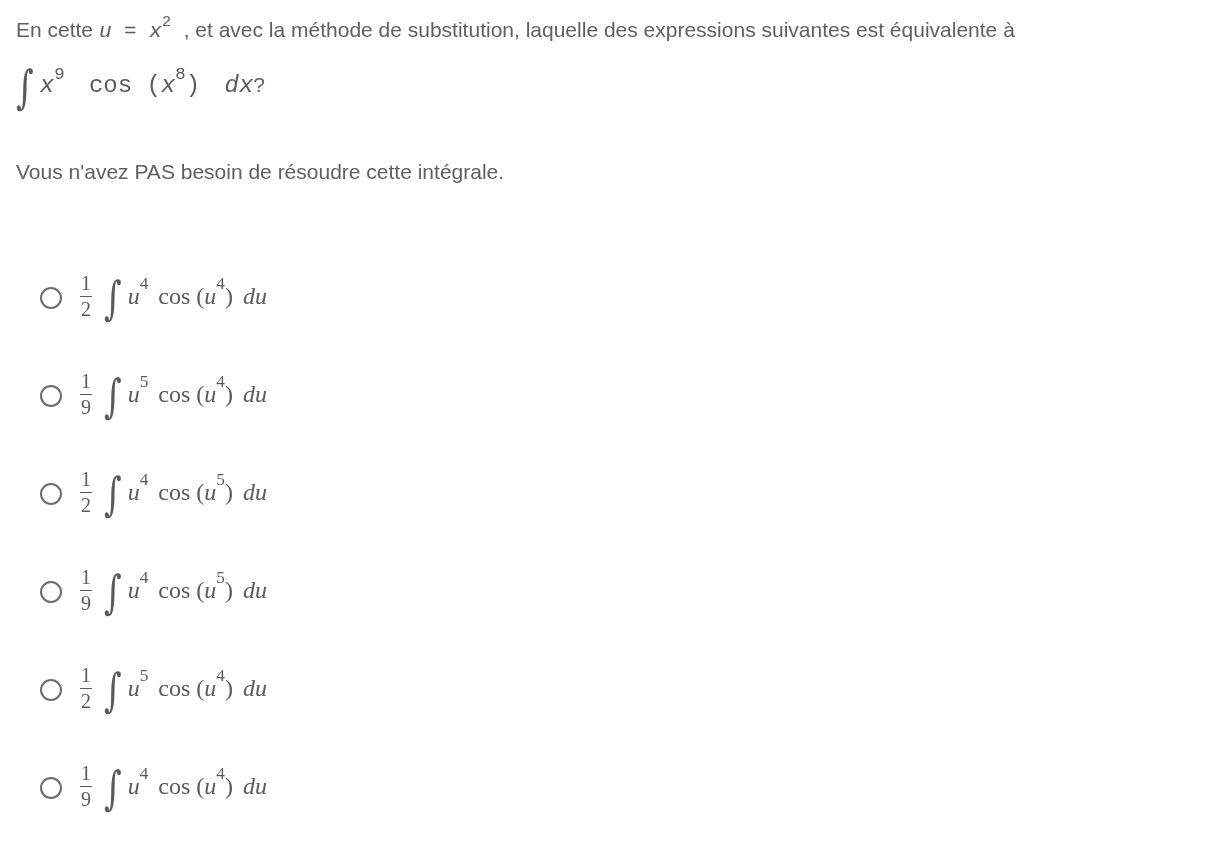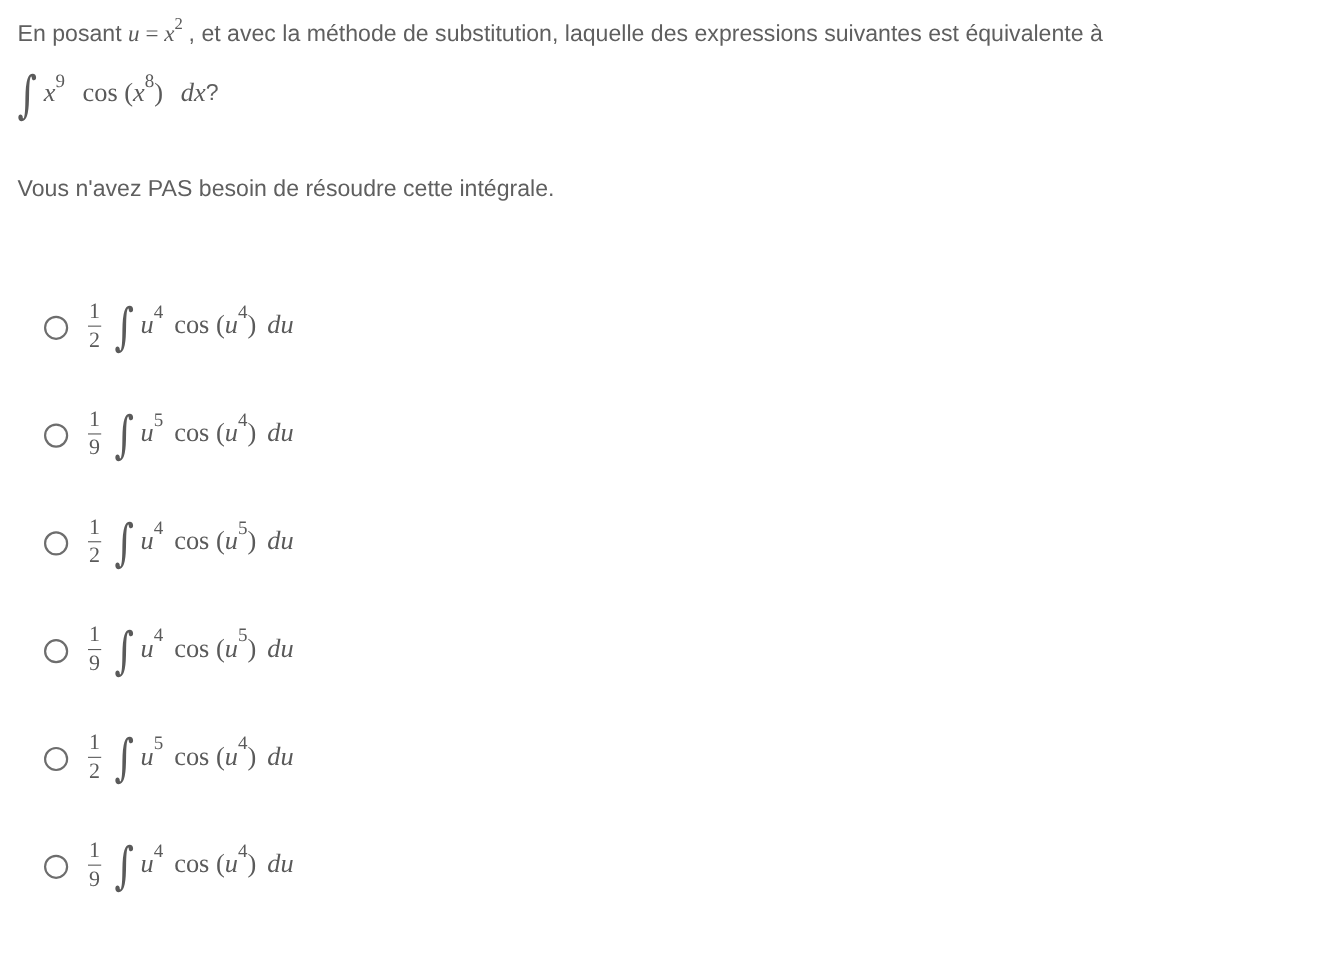--- a/index.html
+++ b/index.html
@@ -1,37 +1,37 @@
 <!DOCTYPE html>
 <html><head>
 <meta charset="utf-8">
 <style>
   html, body { margin: 0; padding: 0; background: #ffffff; }
   body { width: 1220px; height: 866px; position: relative; overflow: hidden;
          font-family: "Liberation Sans", sans-serif; color: #6b6b6b; }
   .q1 { position: absolute; left: 16px; top: 16px; font-size: 21px; line-height: 28px; color: #5f5f5f; white-space: nowrap; }
-  .math { font-family: Liberation Serif, serif; color: #5a5a5a; }
+  .math { font-family: Liberation Mono, monospace; color: #5a5a5a; }
   .it { font-style: italic; }
   .sup { font-size: 0.72em; position: relative; top: -0.7em; }
   .q2 { position: absolute; left: 16px; top: 60px; font-size: 21px; height: 50px; display: flex; align-items: center; white-space: nowrap; color: #5f5f5f; }
   .integral { font-family: "DejaVu Serif", serif; font-size: 34px; font-style: italic; display: inline-block; transform: scaleY(1.35); margin-right: 6px; position: relative; top: 2px; }
   .note { position: absolute; left: 16px; top: 160px; font-size: 21px; color: #5f5f5f; white-space: nowrap; }
   .options { position: absolute; left: 40px; top: 258px; }
   .option { position: absolute; left: 0; height: 76px; display: flex; align-items: center; white-space: nowrap; cursor: pointer; }
   .radio { width: 22px; height: 22px; border: 2px solid #6d6d6d; border-radius: 50%; box-sizing: border-box; margin-right: 18px; margin-top: 4px; }
   .frac { display: inline-flex; flex-direction: column; align-items: center; font-family: "Liberation Serif", serif; font-size: 20px; line-height: 20px; color: #5a5a5a; margin-right: 12px; }
   .frac .bar { width: 12px; height: 1.5px; background: #5a5a5a; margin: 3px 0 2px; }
   .expr { font-family: "Liberation Serif", serif; font-size: 24px; color: #5a5a5a; display: flex; align-items: center; }
   .sp { display: inline-block; width: 10px; }
 </style>
 </head>
 <body>
 
 <div class="q1">
-  <span>En posant</span>
+  <span>En cette</span>
   <span class="math">
     <span class="it">u</span><span> = </span><span class="it">x</span><span class="sup">2</span>
   </span><span> , et avec la méthode de substitution, laquelle des expressions suivantes est équivalente à</span>
 </div>
 
 <div class="q2">
   <span class="math integral">∫</span>
   <span class="math" style="font-size:24px;">
     <span class="it">x</span><span class="sup">9</span>
     <span class="sp"></span><span>cos</span><span> </span><span>(</span><span class="it">x</span><span class="sup">8</span><span>)</span>

